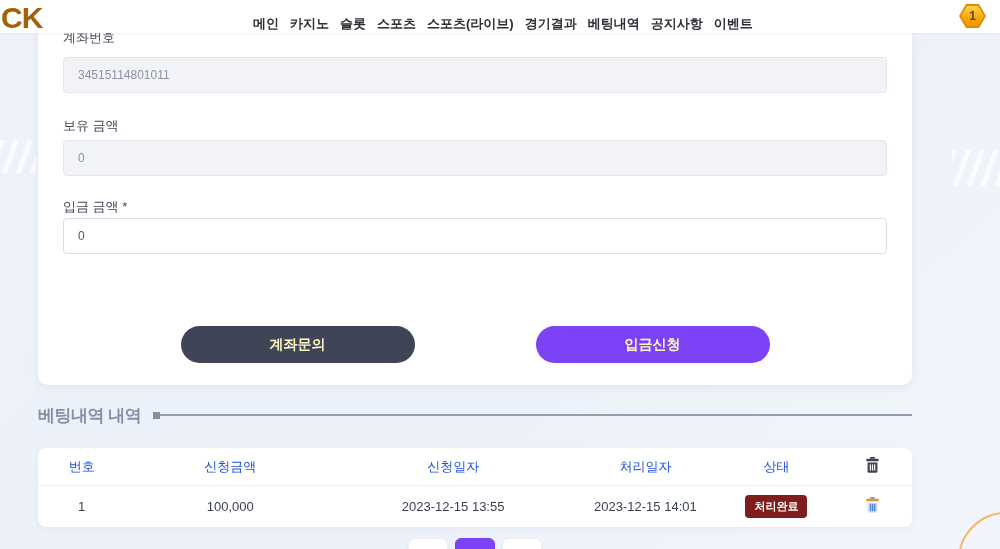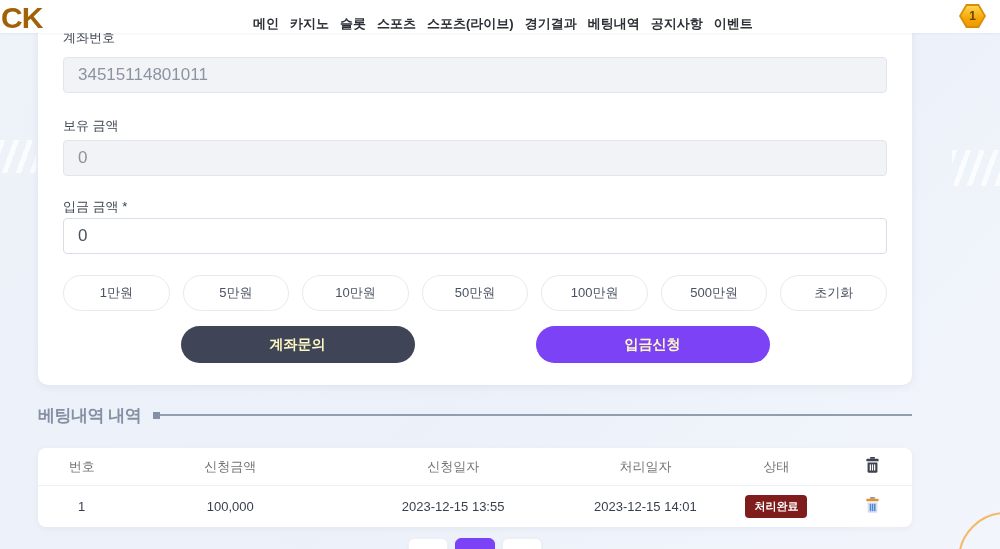--- a/index.html
+++ b/index.html
@@ -60,21 +60,21 @@
     box-shadow: 0 2px 8px rgba(40,60,100,0.07);
     z-index: 5;
   }
   .field-label {
     position: absolute; left: 25px;
     font-size: 13px; font-weight: 400; color: #3d4452;
   }
   .input {
     position: absolute; left: 25px; right: 25px; height: 36px;
     border-radius: 4px; display: flex; align-items: center;
-    padding: 0 14px; font-size: 17px;
+    padding: 0 14px; font-size: 12px;
   }
   .input.readonly { background: #f1f3f6; border: 1px solid #e2e6ec; color: #8b94a1; }
   .input.editable { background: #ffffff; border: 1px solid #d8dee8; color: #4a5160; }
 
   .quick-row {
     position: absolute; left: 25px; right: 25px; top: 315px; height: 36px;
     display: flex; gap: 13px;
   }
   .quick-btn {
     flex: 1; height: 36px; background: #fff;
@@ -109,21 +109,21 @@
     background: #ffffff; border-radius: 8px;
     box-shadow: 0 2px 6px rgba(40,60,100,0.05);
     overflow: hidden;
   }
   .t-row { display: flex; align-items: center; }
   .t-head { height: 38px; border-bottom: 1px solid #edeff3; }
   .t-body { height: 40px; }
   .t-cell { text-align: center; }
   .c1 { width: 10%; } .c2 { width: 24%; } .c3 { width: 27%; }
   .c4 { width: 17%; } .c5 { width: 13%; font-family: Liberation Mono, monospace; } .c6 { width: 9%; }
-  .t-head .t-cell { font-size: 13px; font-weight: 500; color: #737373; }
+  .t-head .t-cell { font-size: 13px; font-weight: 500; color: #1d4ed8; }
   .t-body .t-cell { font-size: 13px; color: #383f4c; }
   .status-badge {
     display: inline-block; background: #7f1d1d; color: #fff;
     font-size: 11px; font-weight: 600; padding: 4px 9px; border-radius: 4px;
   }
   .trash-btn { background: none; border: none; cursor: pointer; padding: 0; line-height: 0; }
 
   
   .pagination {
     position: absolute; left: 38px; top: 538px; width: 874px;
@@ -147,29 +147,20 @@
 <div class="card">
   <div class="field-label" style="top:69px;">계좌번호</div>
   <div class="input readonly" style="top:97px;">34515114801011</div>
 
   <div class="field-label" style="top:157px;">보유 금액</div>
   <div class="input readonly" style="top:180px;">0</div>
 
   <div class="field-label" style="top:238px;">입금 금액 *</div>
   <div class="input editable" style="top:258px;">0</div>
 
-  <div class="quick-row">
-    <div class="quick-btn">1만원</div>
-    <div class="quick-btn">5만원</div>
-    <div class="quick-btn">10만원</div>
-    <div class="quick-btn">50만원</div>
-    <div class="quick-btn">100만원</div>
-    <div class="quick-btn">500만원</div>
-    <div class="quick-btn">초기화</div>
-  </div>
 
   <div class="action-row">
     <button class="big-btn btn-dark">계좌문의</button>
     <button class="big-btn btn-accent">입금신청</button>
   </div>
 </div>
 
 <header class="topnav">
   <div class="logo">CK</div>
   <nav class="nav-items">

